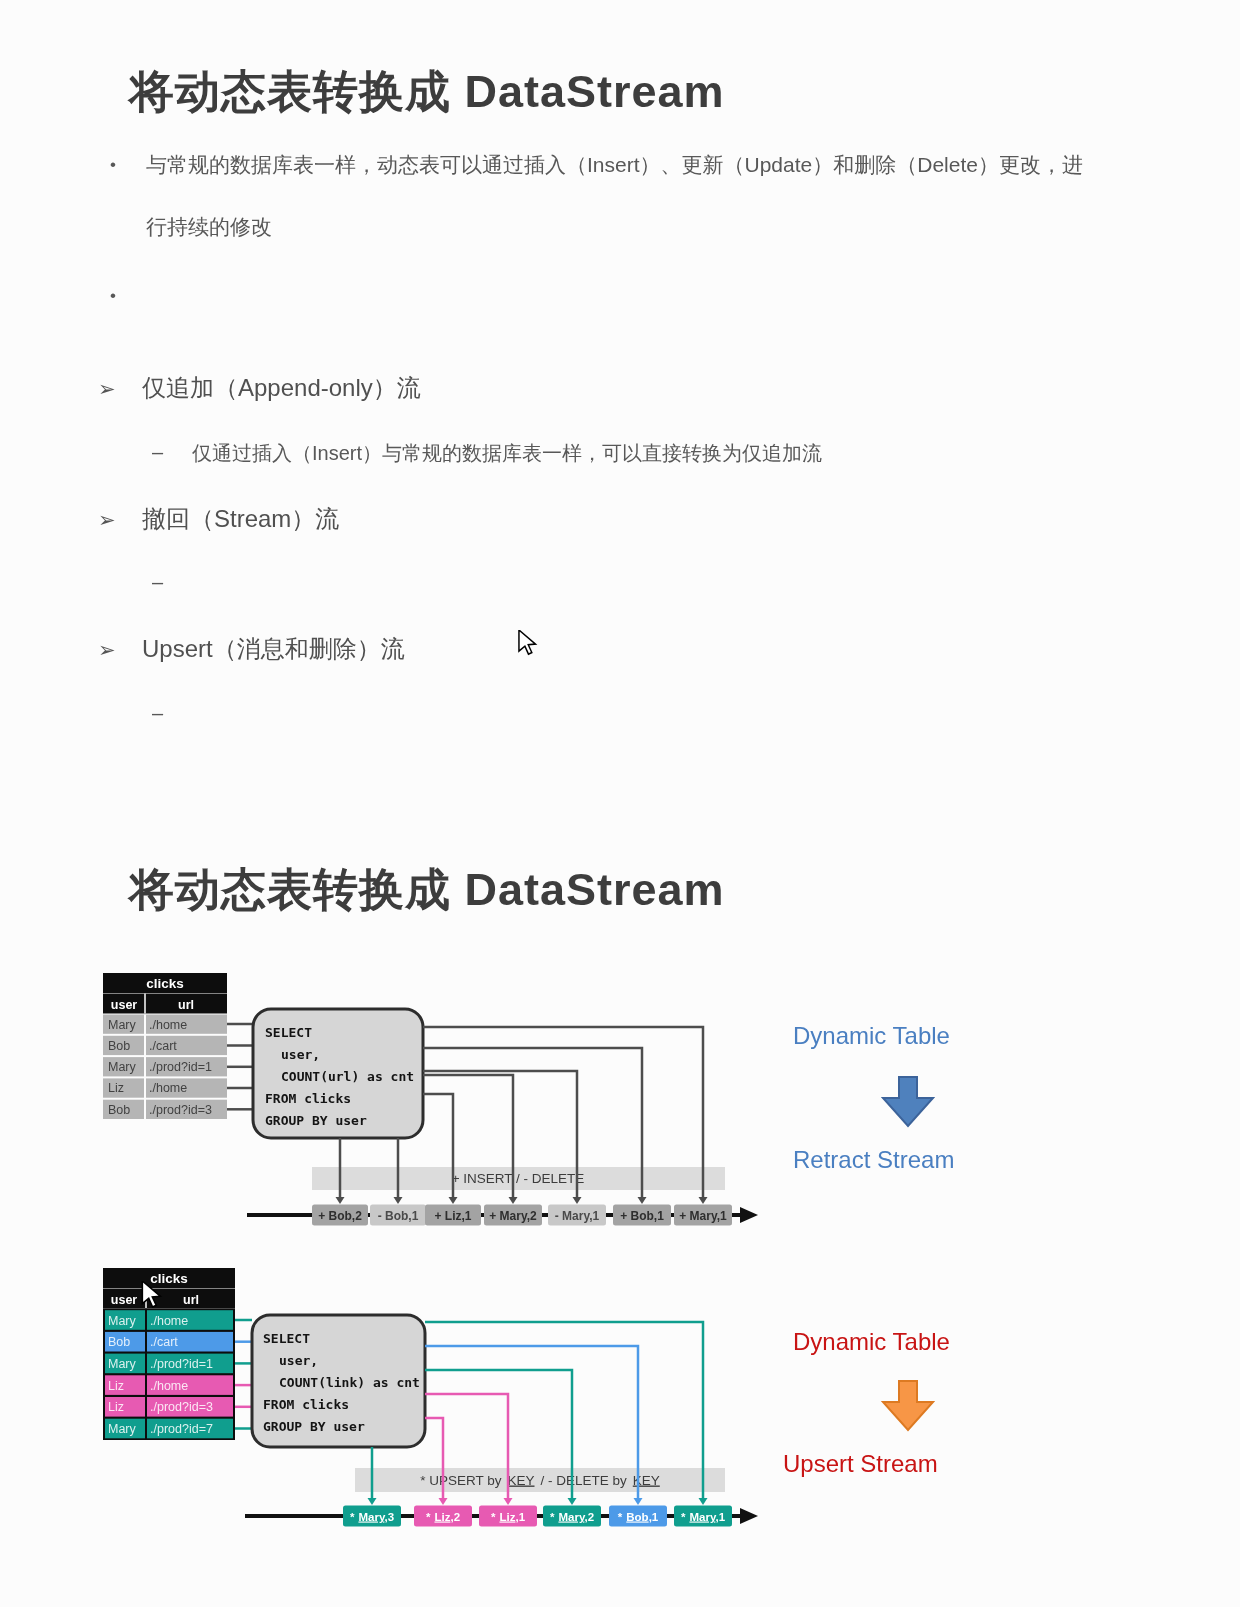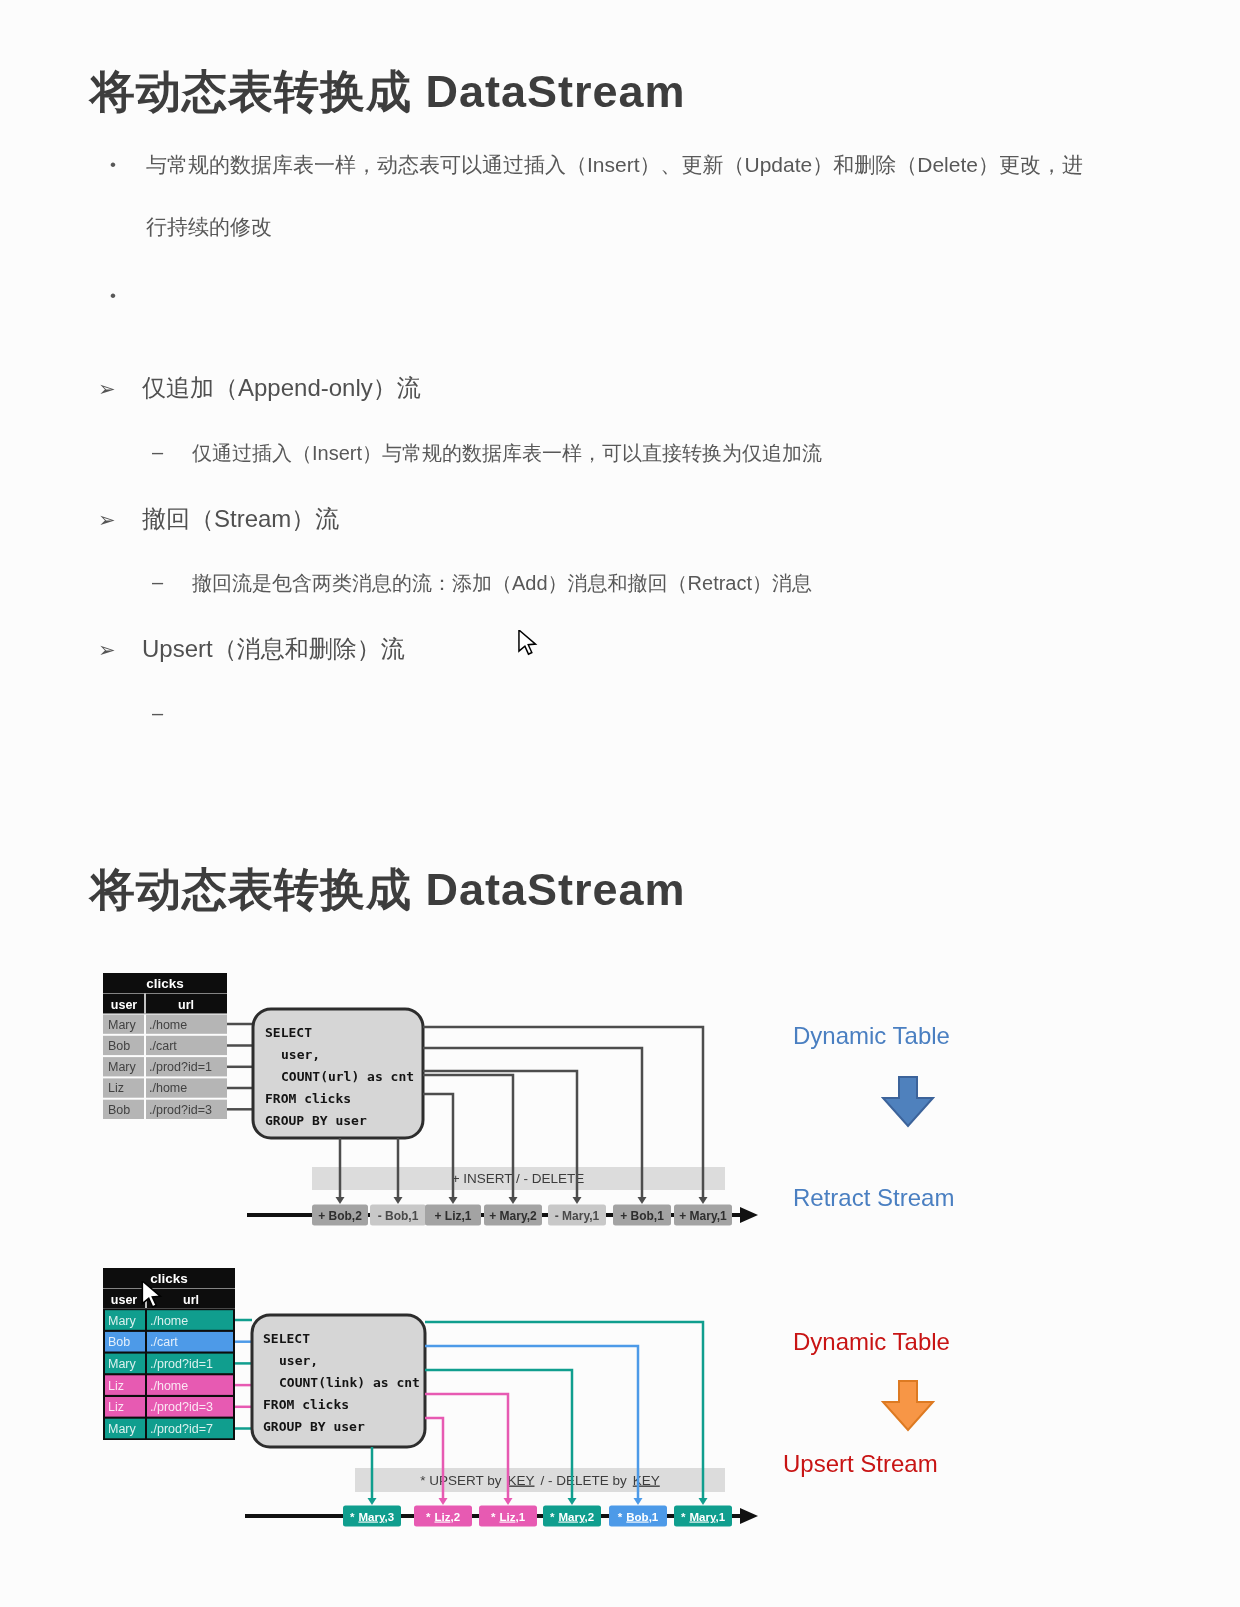--- a/index.html
+++ b/index.html
@@ -3,21 +3,21 @@
 <meta charset="utf-8">
 <style>
   html,body{margin:0;padding:0;}
   body{
     width:1240px;height:1607px;position:relative;
     background:#fcfcfc;
     font-family:"Liberation Sans","DejaVu Sans",sans-serif;
     color:#575757;
   }
   .abs{position:absolute;}
-  .title{font-size:45px;color:#3d3d3d;letter-spacing:1px;white-space:nowrap;}
+  .title{font-size:45px;color:#3d3d3d;letter-spacing:1px;white-space:nowrap;margin-left:39px;}
   .bullet{left:98px;width:990px;font-size:21px;line-height:62px;color:#585858;padding-left:48px;box-sizing:border-box;}
   .bullet .mk{position:absolute;left:12px;top:0;font-size:17px;}
   .hd{left:98px;font-size:24px;color:#505050;line-height:30px;padding-left:44px;}
   .hd .mk{position:absolute;left:0;top:1px;font-size:21px;color:#555;}
   .sub{left:152px;font-size:20px;color:#585858;line-height:26px;padding-left:40px;}
   .sub .mk{position:absolute;left:0;top:-1px;font-size:20px;}
   .lbl{width:230px;text-align:left;font-size:24px;white-space:nowrap;}
   .lbl-blue{color:#4a7fc1;}
   .lbl-red{color:#c81414;}
   svg text{font-family:"Liberation Sans","DejaVu Sans",sans-serif;}
@@ -52,21 +52,20 @@
   <span class="mk">–</span>
   <span>仅通过插入（Insert）与常规的数据库表一样，可以直接转换为仅追加流</span>
 </div>
 
 <div class="abs hd" style="top:504px;">
   <span class="mk">➢</span>
   <span>撤回（Stream）流</span>
 </div>
 <div class="abs sub" style="top:570px;">
   <span class="mk">–</span>
-  <span>撤回流是包含两类消息的流：添加（Add）消息和撤回（Retract）消息</span>
 </div>
 
 <div class="abs hd" style="top:634px;">
   <span class="mk">➢</span>
   <span>Upsert（消息和删除）流</span>
 </div>
 <div class="abs sub" style="top:701px;">
   <span class="mk">–</span>
 </div>
 
@@ -159,21 +158,21 @@
       <text x="547" y="274.5" text-anchor="middle" class="si-txt">+ Bob,1</text>
       <text x="608" y="274.5" text-anchor="middle" class="si-txt">+ Mary,1</text>
     </g>
   </g>
 </svg>
 
 <div class="abs lbl lbl-blue" style="left:793px;top:1022px;">Dynamic Table</div>
 <svg class="abs" style="left:881px;top:1076px;" width="54" height="52" viewBox="0 0 54 52">
   <polygon points="18,1 36,1 36,22 52,22 27,50 2,22 18,22" fill="#4f81bd" stroke="#3c639a" stroke-width="2"></polygon>
 </svg>
-<div class="abs lbl lbl-blue" style="left:793px;top:1184px;">Retract Stream</div>
+<div class="abs lbl lbl-blue" style="left:793px;top:1146px;">Retract Stream</div>
 
 <svg class="abs" style="left:95px;top:1240px;" width="680" height="300" viewBox="0 0 680 300">
 
   <rect x="260" y="228" width="370" height="24" fill="#dcdcdc"></rect>
   <text x="445" y="244.5" text-anchor="middle" class="bandtxt">
     <tspan>* UPSERT by</tspan><tspan class="u" dx="6">KEY</tspan><tspan dx="6">/ - DELETE by</tspan><tspan class="u" dx="6">KEY</tspan>
   </text>
 
   <g>
     <rect x="8" y="28" width="132" height="20" fill="#0d0d0d"></rect>

